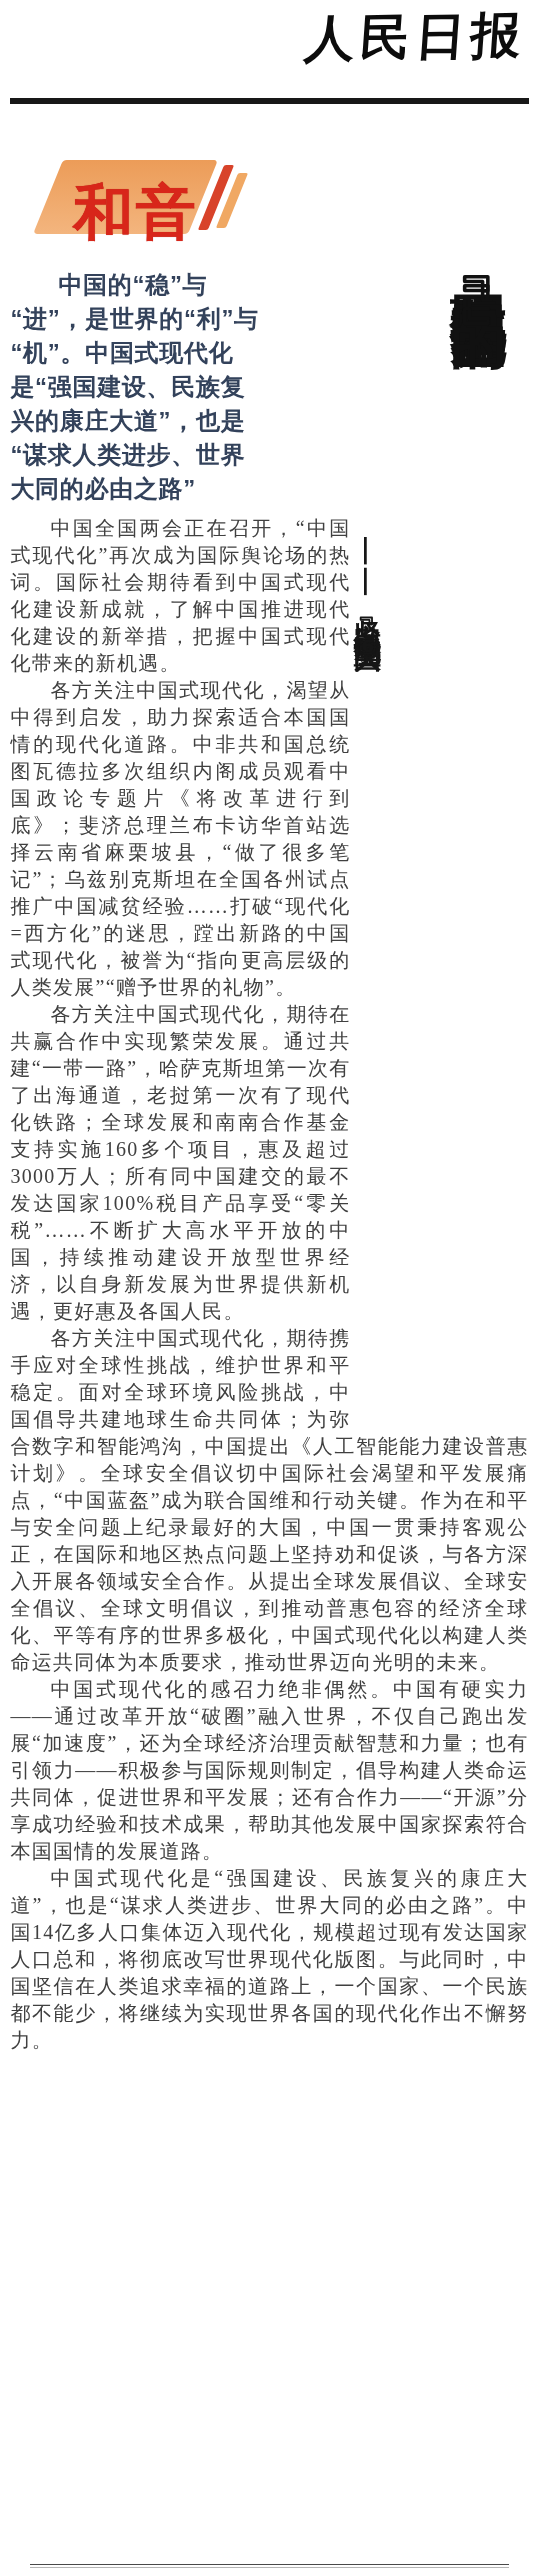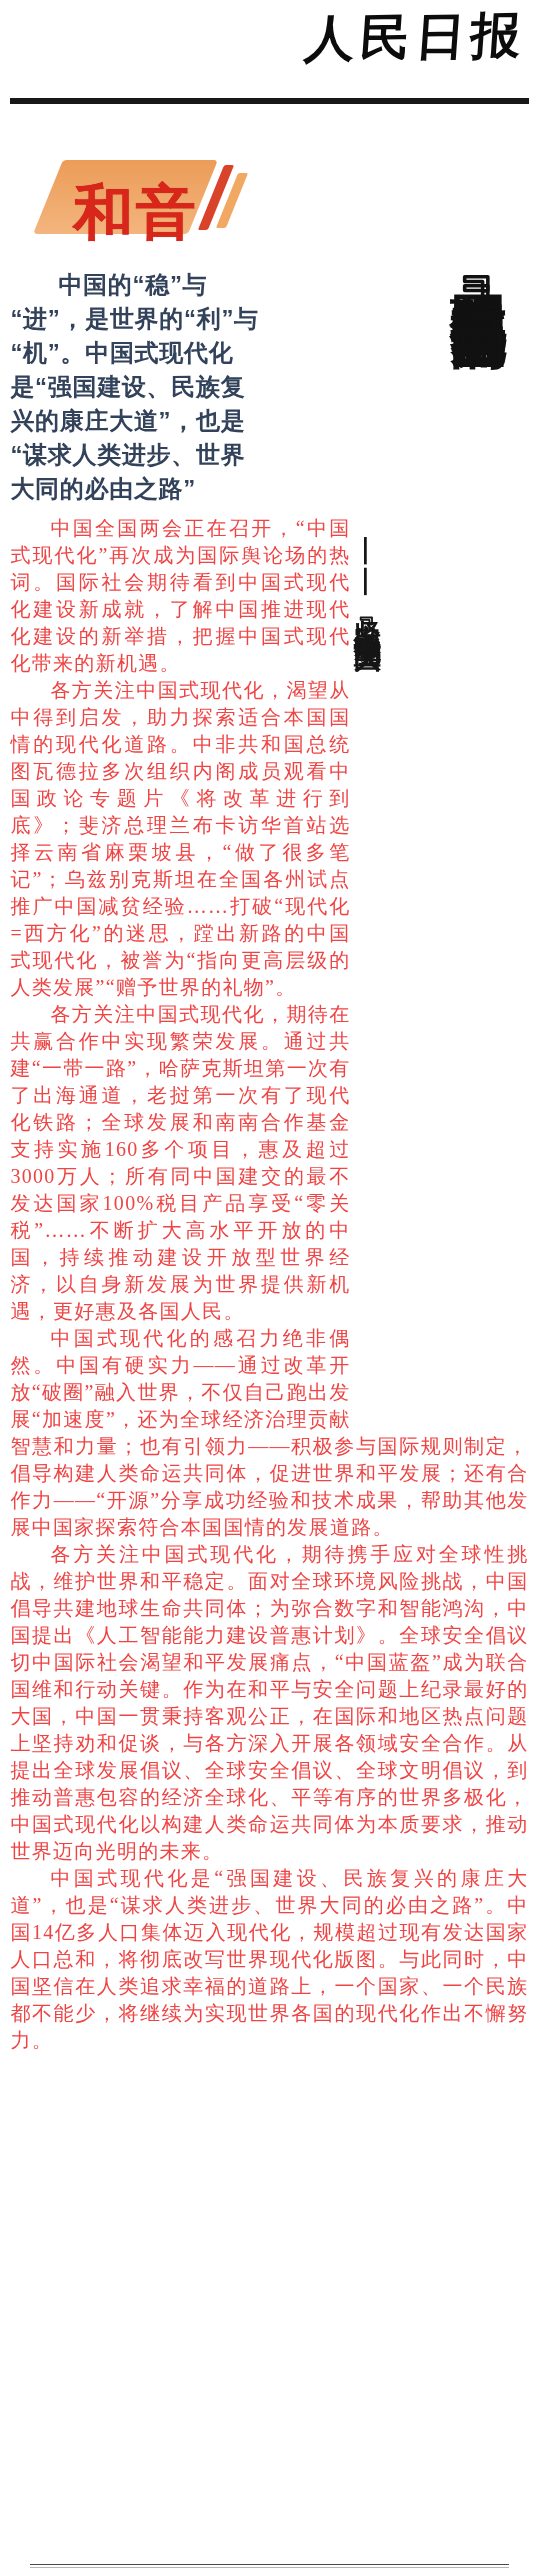--- a/index.html
+++ b/index.html
@@ -123,21 +123,21 @@
   .article-body{
     margin-top:9.1px;
   }
   .article-body p{
     margin:0;
     font-size:20px;
     line-height:27px;
     letter-spacing:1.3px;
     text-align:justify;
     text-indent:2em;
-    color:#ef4444;
+    color:#404040;
     font-weight:400;
   }
   
   .bottom-rule{
     position:absolute;
     left:30px;right:30px;
     bottom:7.8px;
     height:2.6px;
     border-top:1.3px solid #4a4a4a;
     border-bottom:0.7px solid #b5b5b5;
@@ -172,22 +172,22 @@
 “机”。中国式现代化
 是“强国建设、民族复
 兴的康庄大道”，也是
 “谋求人类进步、世界
 大同的必由之路”</div>
 
     <div class="article-body">
       <p>中国全国两会正在召开，“中国式现代化”再次成为国际舆论场的热词。国际社会期待看到中国式现代化建设新成就，了解中国推进现代化建设的新举措，把握中国式现代化带来的新机遇。</p>
       <p>各方关注中国式现代化，渴望从中得到启发，助力探索适合本国国情的现代化道路。中非共和国总统图瓦德拉多次组织内阁成员观看中国政论专题片《将改革进行到底》；斐济总理兰布卡访华首站选择云南省麻栗坡县，“做了很多笔记”；乌兹别克斯坦在全国各州试点推广中国减贫经验……打破“现代化=西方化”的迷思，蹚出新路的中国式现代化，被誉为“指向更高层级的人类发展”“赠予世界的礼物”。</p>
       <p>各方关注中国式现代化，期待在共赢合作中实现繁荣发展。通过共建“一带一路”，哈萨克斯坦第一次有了出海通道，老挝第一次有了现代化铁路；全球发展和南南合作基金支持实施160多个项目，惠及超过3000万人；所有同中国建交的最不发达国家100%税目产品享受“零关税”……不断扩大高水平开放的中国，持续推动建设开放型世界经济，以自身新发展为世界提供新机遇，更好惠及各国人民。</p>
+      <p>各方关注中国式现代化，期待携手应对全球性挑战，维护世界和平稳定。面对全球环境风险挑战，中国倡导共建地球生命共同体；为弥合数字和智能鸿沟，中国提出《人工智能能力建设普惠计划》。全球安全倡议切中国际社会渴望和平发展痛点，“中国蓝盔”成为联合国维和行动关键。作为在和平与安全问题上纪录最好的大国，中国一贯秉持客观公正，在国际和地区热点问题上坚持劝和促谈，与各方深入开展各领域安全合作。从提出全球发展倡议、全球安全倡议、全球文明倡议，到推动普惠包容的经济全球化、平等有序的世界多极化，中国式现代化以构建人类命运共同体为本质要求，推动世界迈向光明的未来。</p>
       <p>中国式现代化的感召力绝非偶然。中国有硬实力——通过改革开放“破圈”融入世界，不仅自己跑出发展“加速度”，还为全球经济治理贡献智慧和力量；也有引领力——积极参与国际规则制定，倡导构建人类命运共同体，促进世界和平发展；还有合作力——“开源”分享成功经验和技术成果，帮助其他发展中国家探索符合本国国情的发展道路。</p>
-      <p>各方关注中国式现代化，期待携手应对全球性挑战，维护世界和平稳定。面对全球环境风险挑战，中国倡导共建地球生命共同体；为弥合数字和智能鸿沟，中国提出《人工智能能力建设普惠计划》。全球安全倡议切中国际社会渴望和平发展痛点，“中国蓝盔”成为联合国维和行动关键。作为在和平与安全问题上纪录最好的大国，中国一贯秉持客观公正，在国际和地区热点问题上坚持劝和促谈，与各方深入开展各领域安全合作。从提出全球发展倡议、全球安全倡议、全球文明倡议，到推动普惠包容的经济全球化、平等有序的世界多极化，中国式现代化以构建人类命运共同体为本质要求，推动世界迈向光明的未来。</p>
       <p>中国式现代化是“强国建设、民族复兴的康庄大道”，也是“谋求人类进步、世界大同的必由之路”。中国14亿多人口集体迈入现代化，规模超过现有发达国家人口总和，将彻底改写世界现代化版图。与此同时，中国坚信在人类追求幸福的道路上，一个国家、一个民族都不能少，将继续为实现世界各国的现代化作出不懈努力。</p>
 
     </div>
 
   </div>
 
   <div class="bottom-rule"></div>
 
 </div>
 

